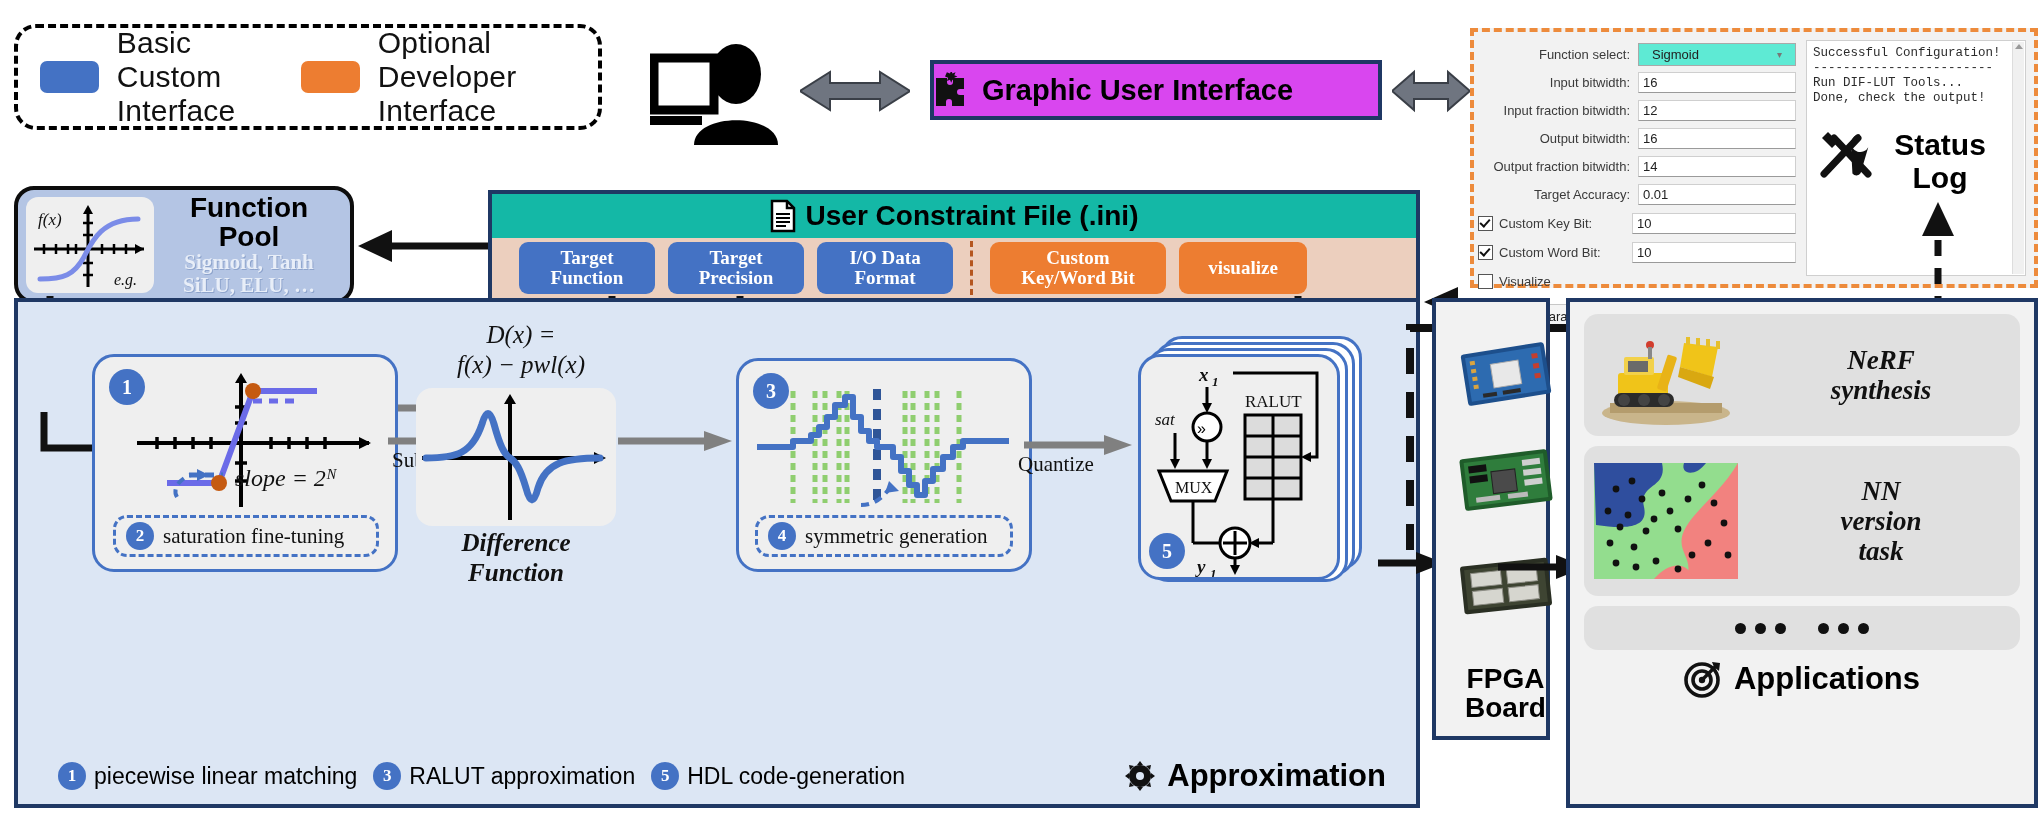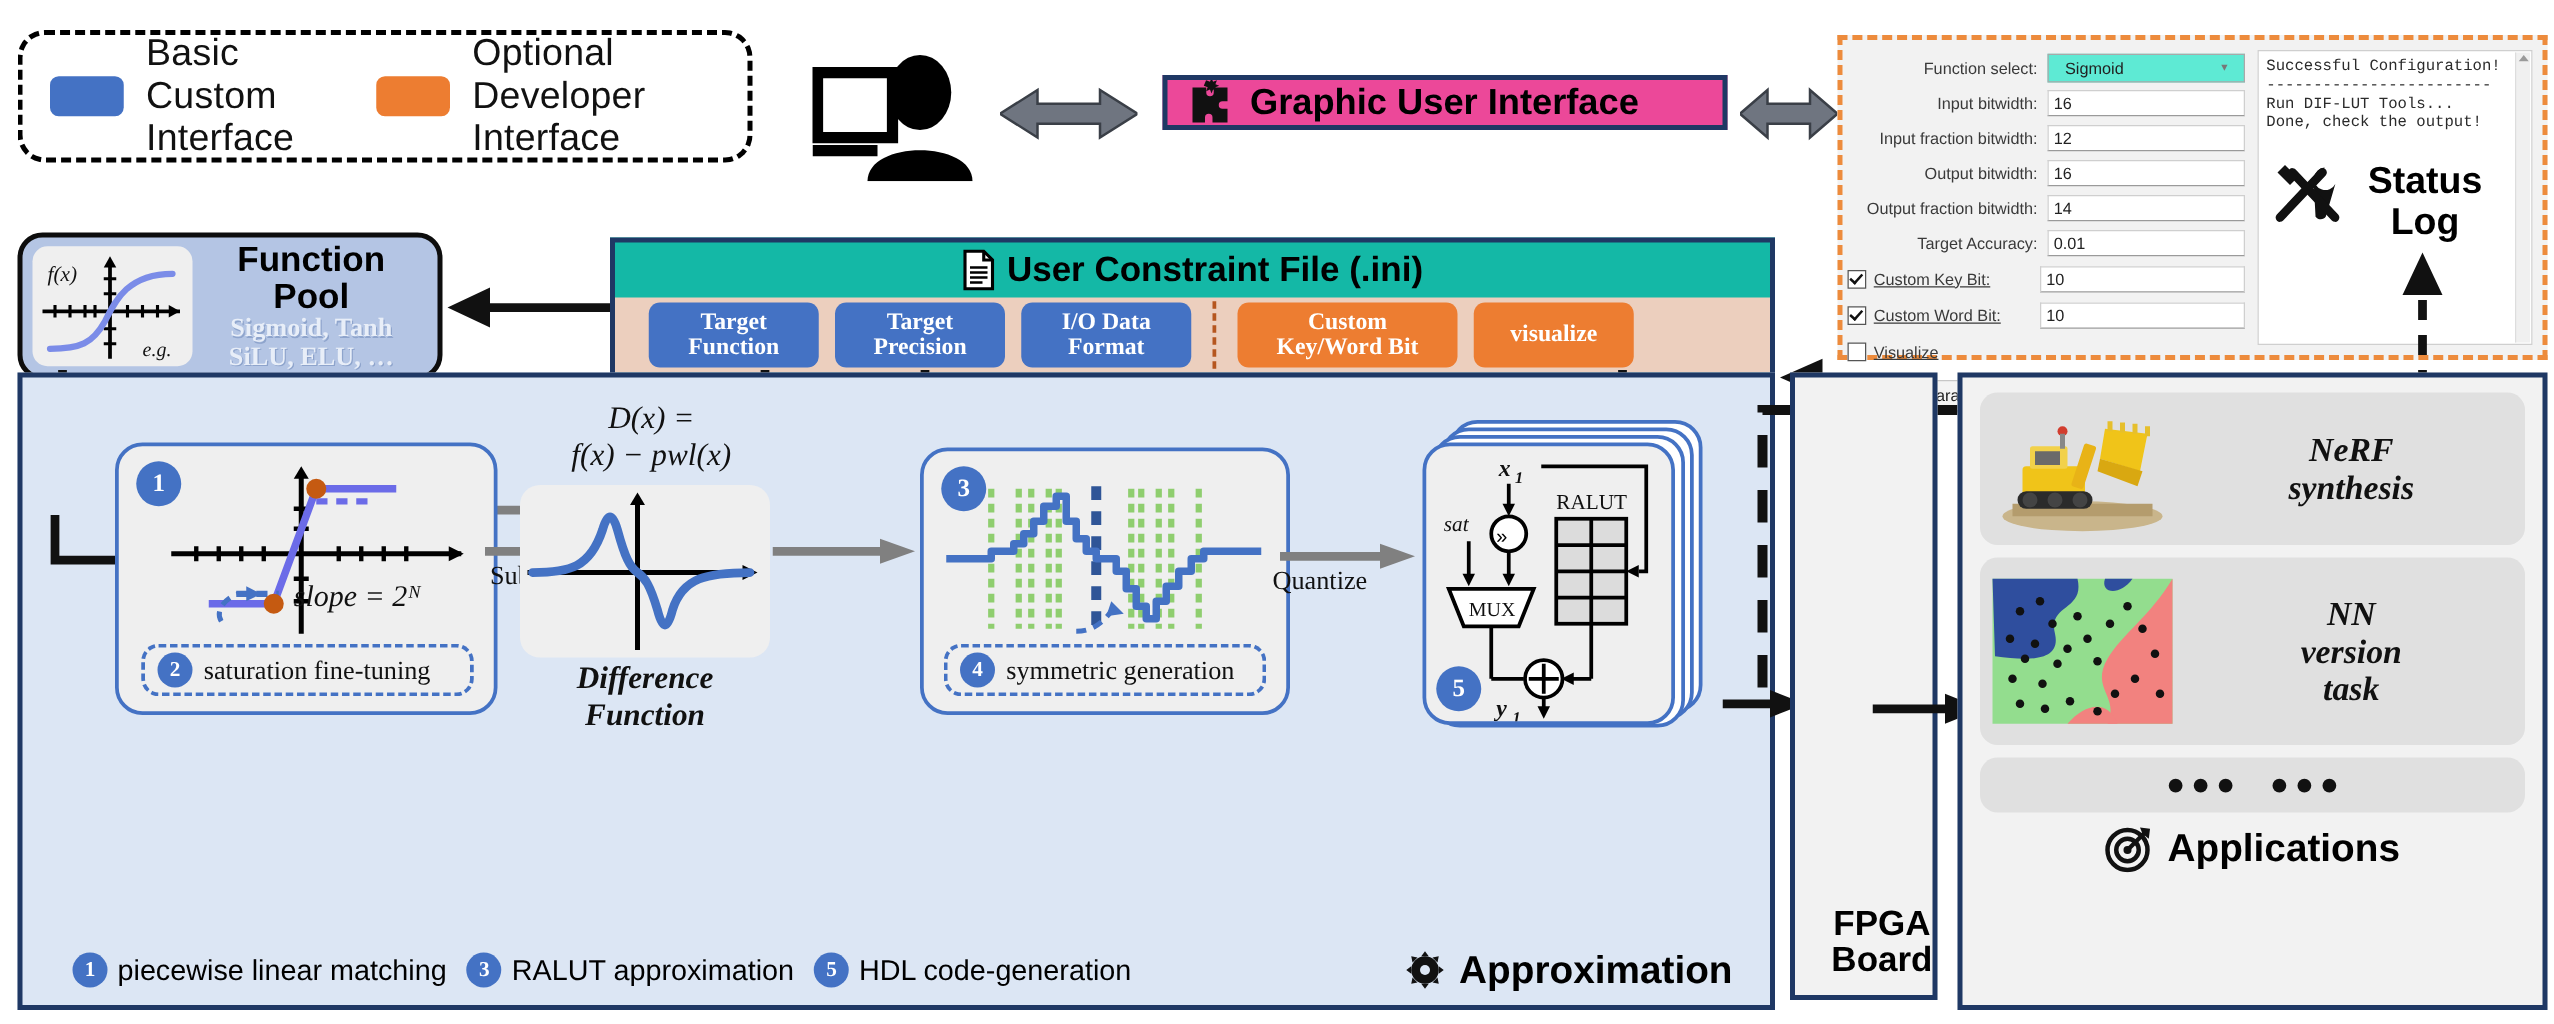--- a/index.html
+++ b/index.html
@@ -12,42 +12,42 @@
           border-radius:22px;background:#fff;box-sizing:border-box;
           display:flex;flex-direction:row;justify-content:center;gap:6px;padding-left:22px;}
   .legend-row{display:flex;align-items:center;gap:18px;}
   .swatch{width:104px;height:32px;border-radius:7px;}
   .legend-lbl{font-size:30px;color:#111;letter-spacing:.2px;}
 
   
   #user-icon{left:650px;top:40px;width:140px;height:105px;}
 
   
-  #gui-bar{left:930px;top:60px;width:452px;height:44px;background:#ec4899;
+  #gui-bar{left:930px;top:60px;width:452px;height:60px;background:#d946ef;
            border:4px solid #1f3864;box-sizing:border-box;display:flex;align-items:center;
-           gap:12px;padding-left:18px;}
+           gap:12px;}
   #gui-bar .t{font-size:29px;font-weight:bold;color:#000;}
 
   
   #gui-panel{left:1470px;top:28px;width:568px;height:260px;border:4px dashed #ed8b3c;
              background:#f2f2f2;box-sizing:border-box;display:flex;}
   #gui-form{width:330px;padding:10px 8px 6px 4px;box-sizing:border-box;}
   .frm-row{display:flex;align-items:center;height:24px;margin-bottom:4px;}
   .frm-lbl{width:152px;text-align:right;font-size:13px;color:#3a3a3a;padding-right:8px;
            font-family:"Liberation Sans",sans-serif;white-space:nowrap;}
   .frm-field{flex:1;height:21px;background:#fff;border:1px solid #cfcfcf;border-bottom:1px solid #9a9a9a;
              font-size:13px;color:#222;display:flex;align-items:center;padding-left:4px;box-sizing:border-box;}
   .frm-select{flex:1;height:23px;background:#5eead4;border:1px solid #a9a9a9;font-size:13px;color:#222;
               display:flex;align-items:center;justify-content:space-between;padding:0 13px;box-sizing:border-box;}
   .cbx{width:13px;height:13px;border:1px solid #555;background:#fff;margin-right:6px;position:relative;
        display:inline-block;flex:none;}
   .cbx.on::after{content:"";position:absolute;left:3px;top:0px;width:4px;height:8px;border:solid #111;
        border-width:0 2px 2px 0;transform:rotate(42deg);}
   .cbx-row{display:flex;align-items:center;height:26px;margin-bottom:3px;}
-  .cbx-lbl{font-size:13px;color:#3a3a3a;width:133px;text-decoration:underline;}
+  .cbx-lbl{font-size:13px;color:#3a3a3a;width:133px;}
   .gui-btn{border:1px solid #c7c7c7;border-bottom:2px solid #8a8a8a;background:#f4f4f4;font-size:13px;
            color:#222;padding:4px 9px;}
   #gui-log{flex:1;margin:8px 8px 8px 2px;background:#fff;border:1px solid #cfcfcf;position:relative;
            padding:5px 6px;box-sizing:border-box;}
   .log-line{font-family:"Liberation Mono",monospace;font-size:12.5px;color:#2b2b2b;line-height:15px;
             white-space:pre;}
   #log-scroll{position:absolute;right:1px;top:1px;width:11px;bottom:1px;background:#f0f0f0;border-left:1px solid #ddd;}
   #status-log-lbl{position:absolute;left:1880px;top:128px;font-size:30px;font-weight:bold;color:#000;
                   text-align:center;line-height:33px;width:120px;}
 
@@ -90,22 +90,22 @@
   .flowlbl{position:absolute;font-family:"Liberation Serif",serif;font-size:21px;color:#111;}
   .eqn{position:absolute;font-family:"Liberation Serif",serif;font-style:italic;font-size:25px;color:#111;
        text-align:center;line-height:30px;}
   #approx-legend{position:absolute;left:40px;bottom:14px;display:flex;align-items:center;gap:16px;}
   .leg-item{display:flex;align-items:center;gap:8px;}
   .leg-item .t{font-family:Liberation Sans, sans-serif;font-size:23px;color:#000000;}
   #approx-name{position:absolute;right:30px;bottom:10px;display:flex;align-items:center;gap:10px;}
   #approx-name .t{font-size:31px;font-weight:bold;color:#000;}
 
   
-  #fpga{left:1432px;top:298px;width:118px;height:502px;background:#f2f2f2;border:4px solid #1f3864;
-        box-sizing:border-box;display:flex;flex-direction:row;align-items:center;padding-left:29px;}
+  #fpga{left:1432px;top:298px;width:118px;height:442px;background:#f2f2f2;border:4px solid #1f3864;
+        box-sizing:border-box;display:flex;flex-direction:column;align-items:center;padding-left:29px;}
   #fpga-lbl{margin-top:auto;margin-bottom:14px;font-size:28px;font-weight:bold;text-align:center;
             line-height:29px;color:#000;}
 
   
   #apps{left:1566px;top:298px;width:472px;height:510px;background:#f2f2f2;border:4px solid #1f3864;
         box-sizing:border-box;padding:12px 14px;}
   .app-row{background:#e0e0e0;border-radius:14px;display:flex;align-items:center;gap:10px;
            padding:6px 8px;box-sizing:border-box;margin-bottom:10px;}
   .app-lbl{flex:1;text-align:center;font-family:"Liberation Serif",serif;font-style:italic;font-weight:bold;
            font-size:27px;color:#111;line-height:30px;}

